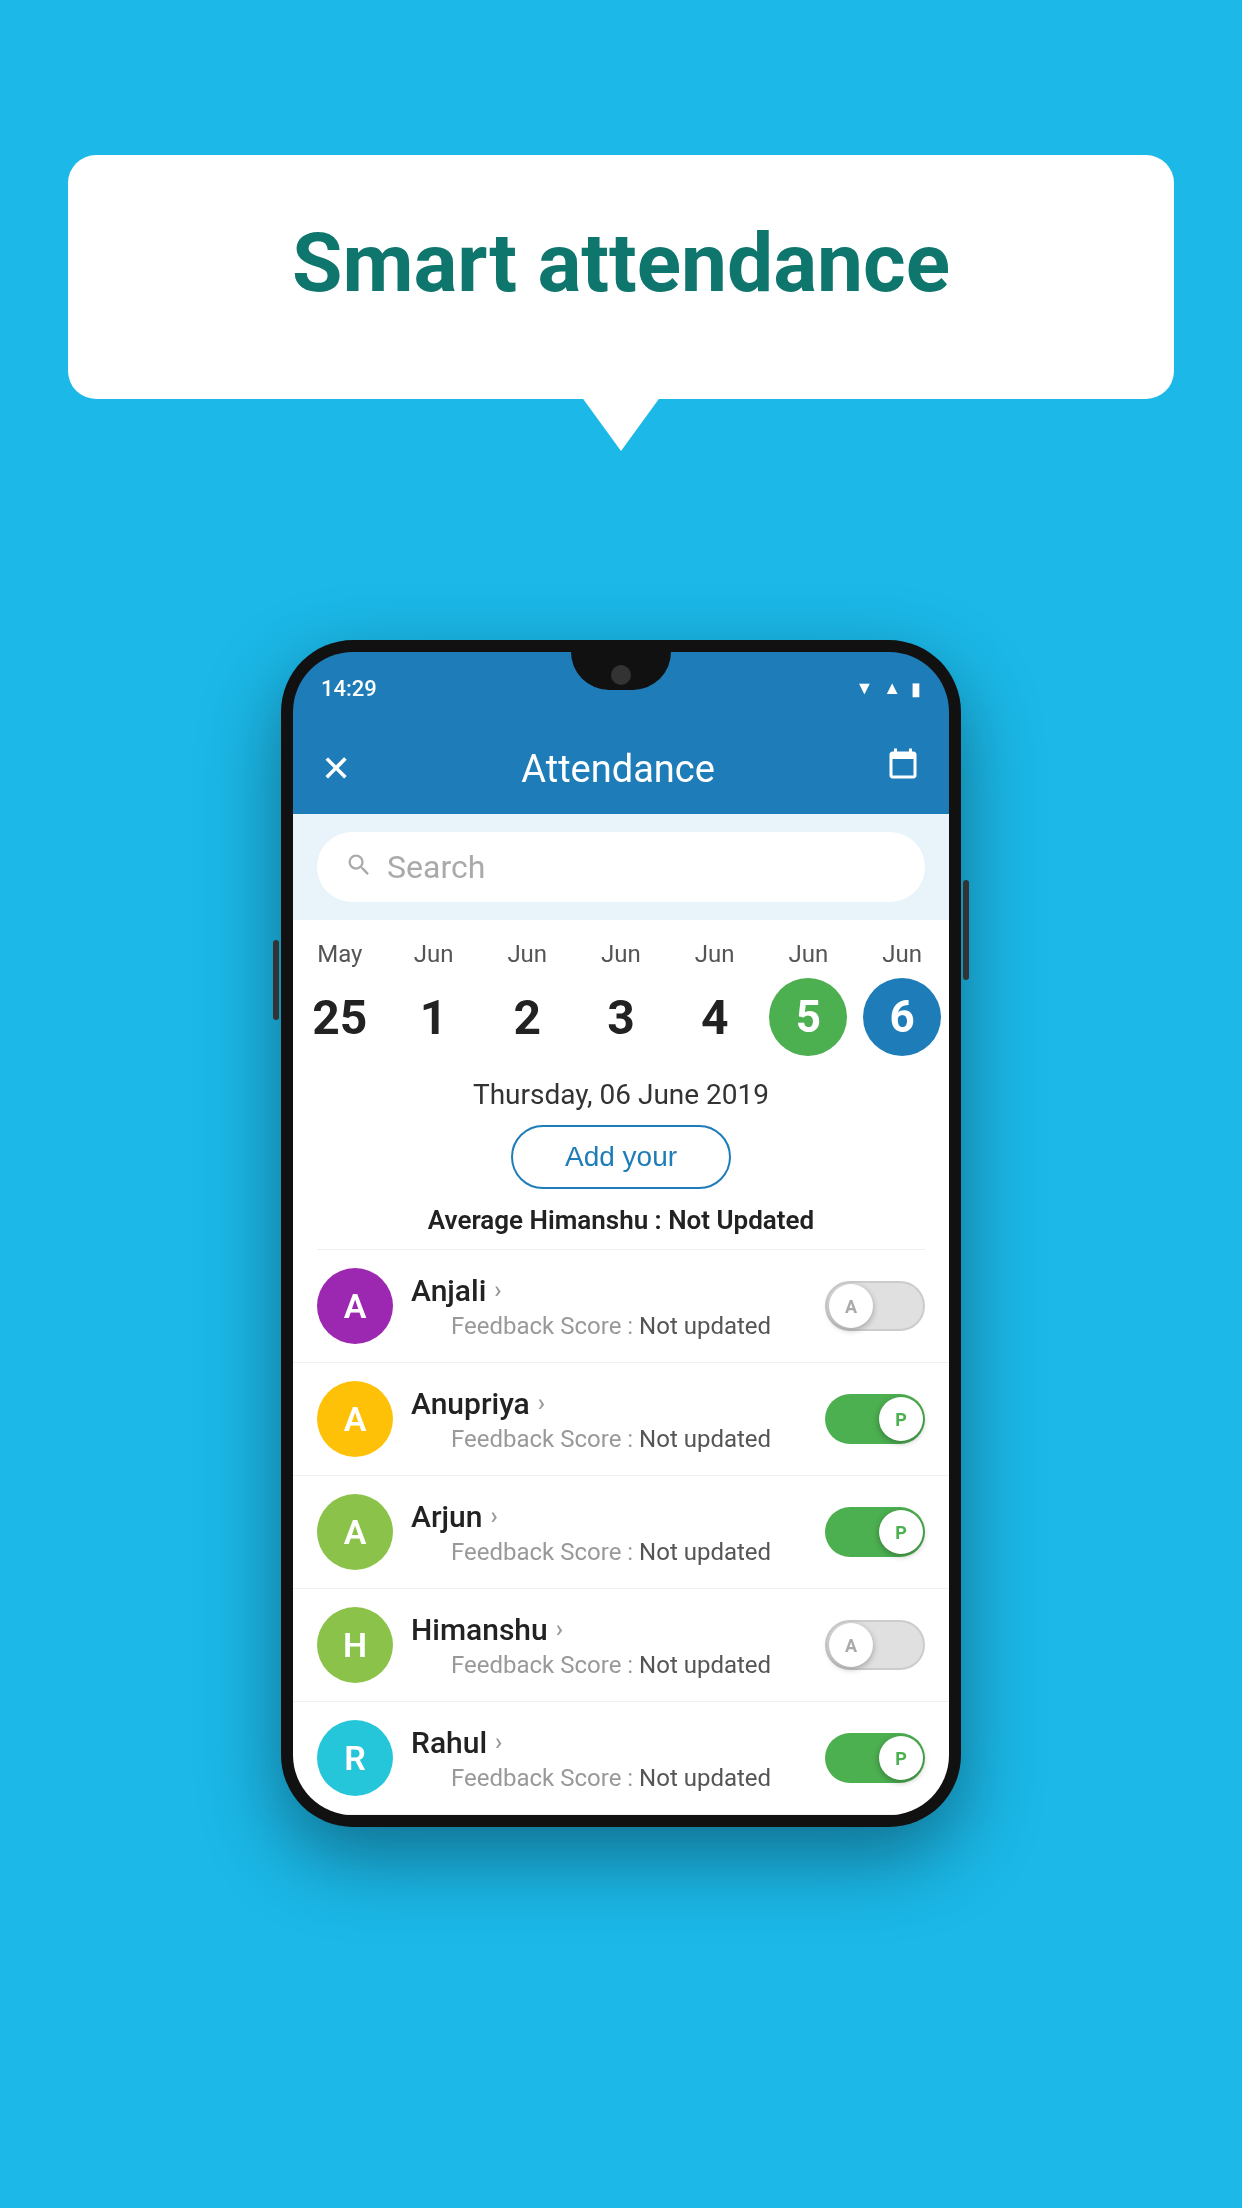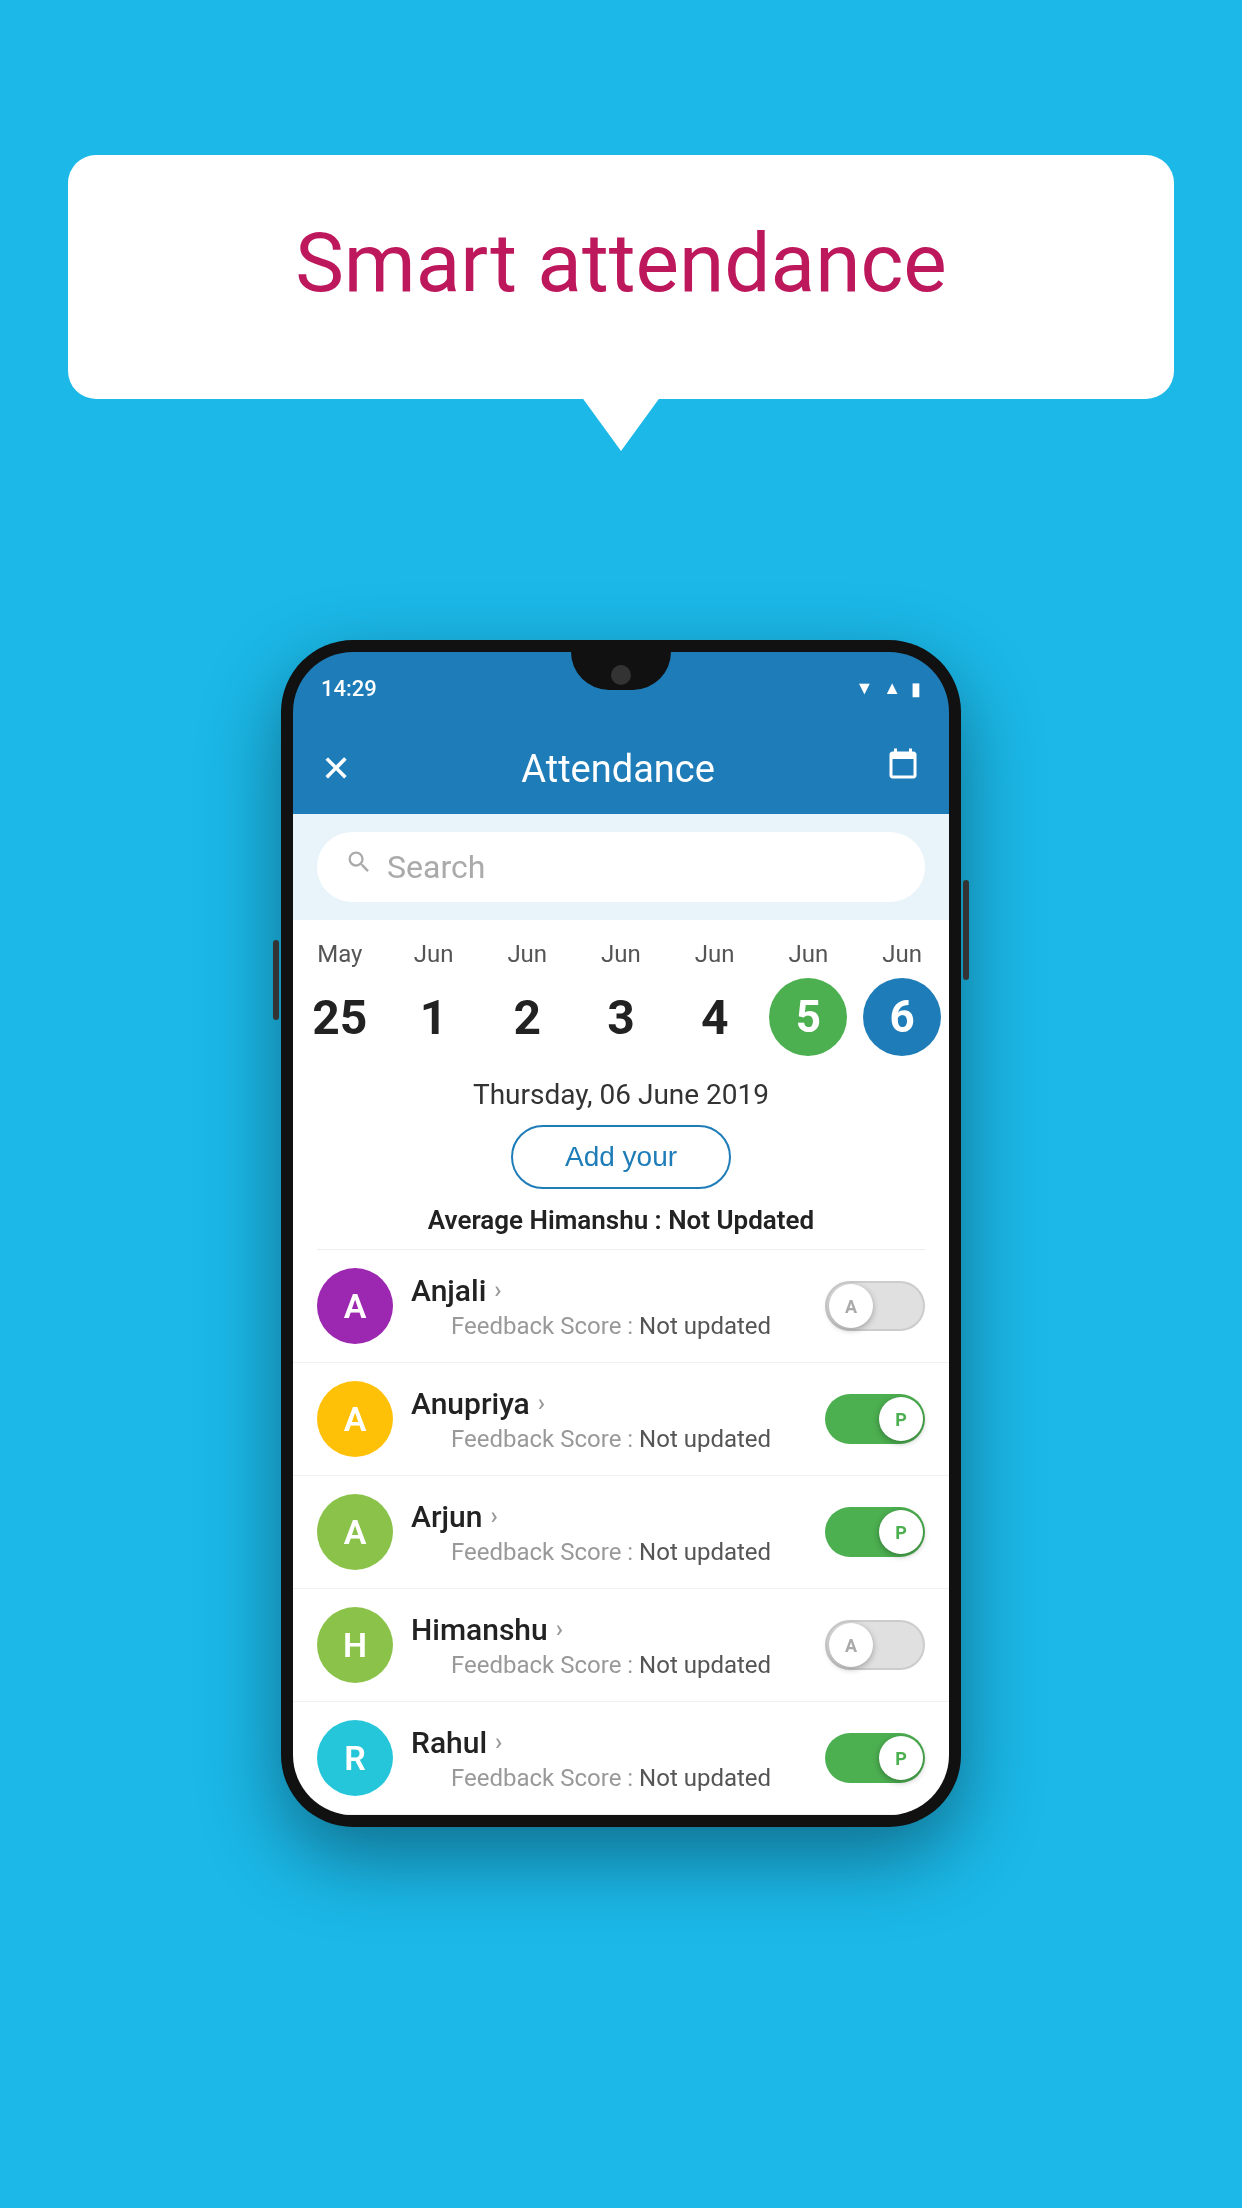--- a/index.html
+++ b/index.html
@@ -36,23 +36,23 @@
       left: 50%;
       transform: translateX(-50%);
       width: 0;
       height: 0;
       border-left: 40px solid transparent;
       border-right: 40px solid transparent;
       border-top: 55px solid white;
     }
 
     .bubble-title {
-      color: #be185d;
+      color: #0f766e;
       font-size: 82px;
-      font-weight: 400;
+      font-weight: 700;
       margin-bottom: 18px;
     }
 
     .bubble-subtitle {
       color: #888;
       font-size: 44px;
       font-weight: 300;
     }
 
     
@@ -158,21 +158,21 @@
     
     .search-bar-container {
       padding: 18px 24px;
       background: #e8f4fa;
     }
 
     .search-bar {
       background: white;
       border-radius: 40px;
       display: flex;
-      align-items: flex-start;
+      align-items: flex-end;
       padding: 16px 28px;
       gap: 14px;
     }
 
     .search-icon-svg {
       color: #aaa;
       font-size: 30px;
     }
 
     .search-text {

